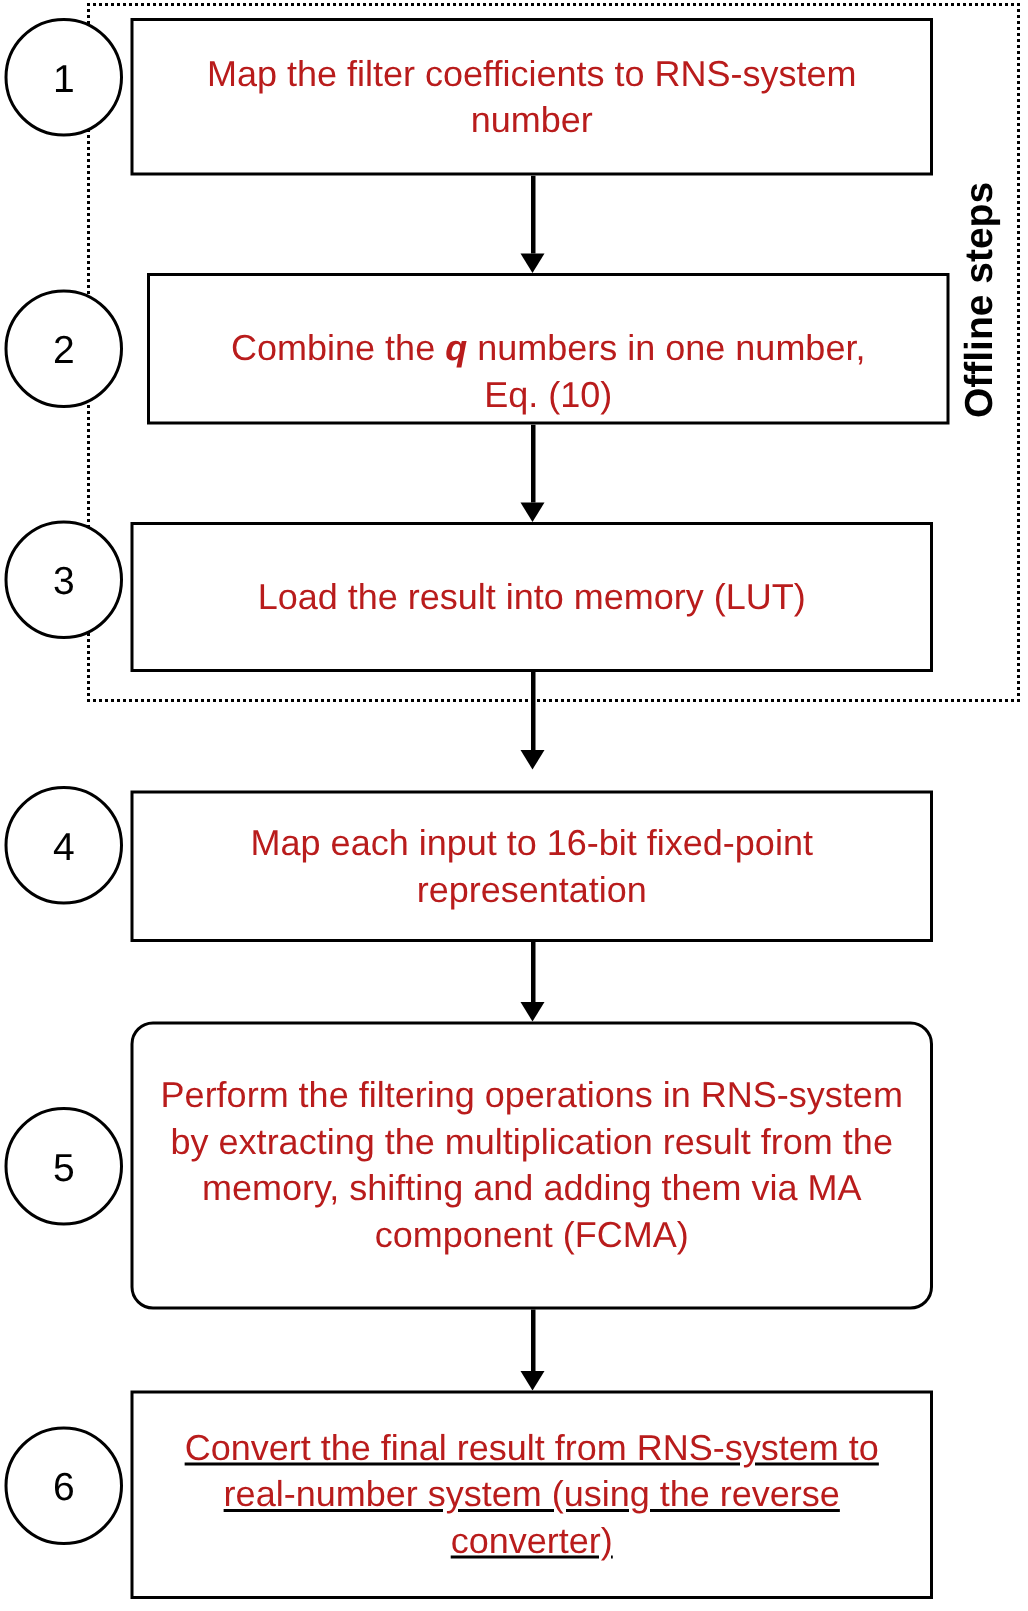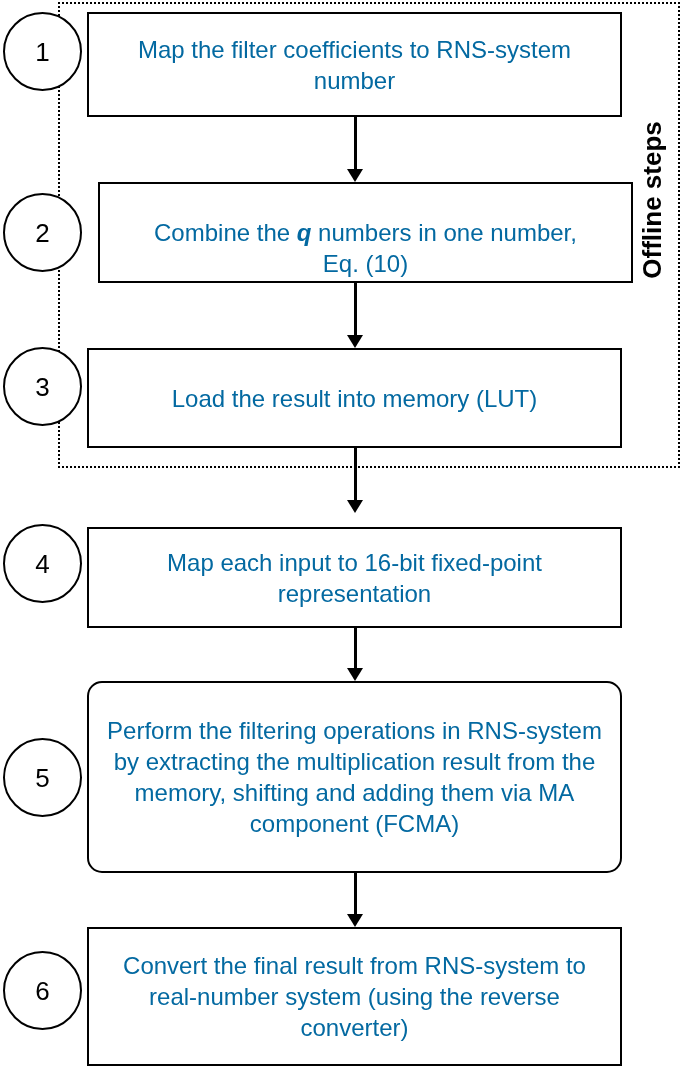--- a/index.html
+++ b/index.html
@@ -48,21 +48,21 @@
     background: #ffffff;
     display: flex;
     align-items: center;
     justify-content: center;
     text-align: center;
     z-index: 4;
   }
   .step-text {
     font-size: 24px;
     line-height: 31px;
-    color: #0369a1;
+    color: #b91c1c;
     padding: 0 8px;
     white-space: pre-line;
   }
   .step-text em {
     font-style: italic;
     font-weight: bold;
   }
 
   
   .step-circle {
@@ -174,20 +174,20 @@
   </div>
   <div class="step-circle" style="left:3px; top:738px;">
     <span>5</span>
   </div>
 
   <div class="arrow" style="left:347px; top:873px; width:16px; height:54px;">
     <div class="arrow-line" style="height:41px;"></div>
     <div class="arrow-head"></div>
   </div>
 
-  <div class="step-box" style="left:87px; top:927px; width:535px; height:139px;">
+  <div class="step-box" style="left:87px; top:927px; width:535px; height:139px;text-decoration:underline;">
     <div class="step-text">Convert the final result from RNS-system to real-number system (using the reverse converter)</div>
   </div>
   <div class="step-circle" style="left:3px; top:951px;">
     <span>6</span>
   </div>
 
 </div>
 
 </body></html>

